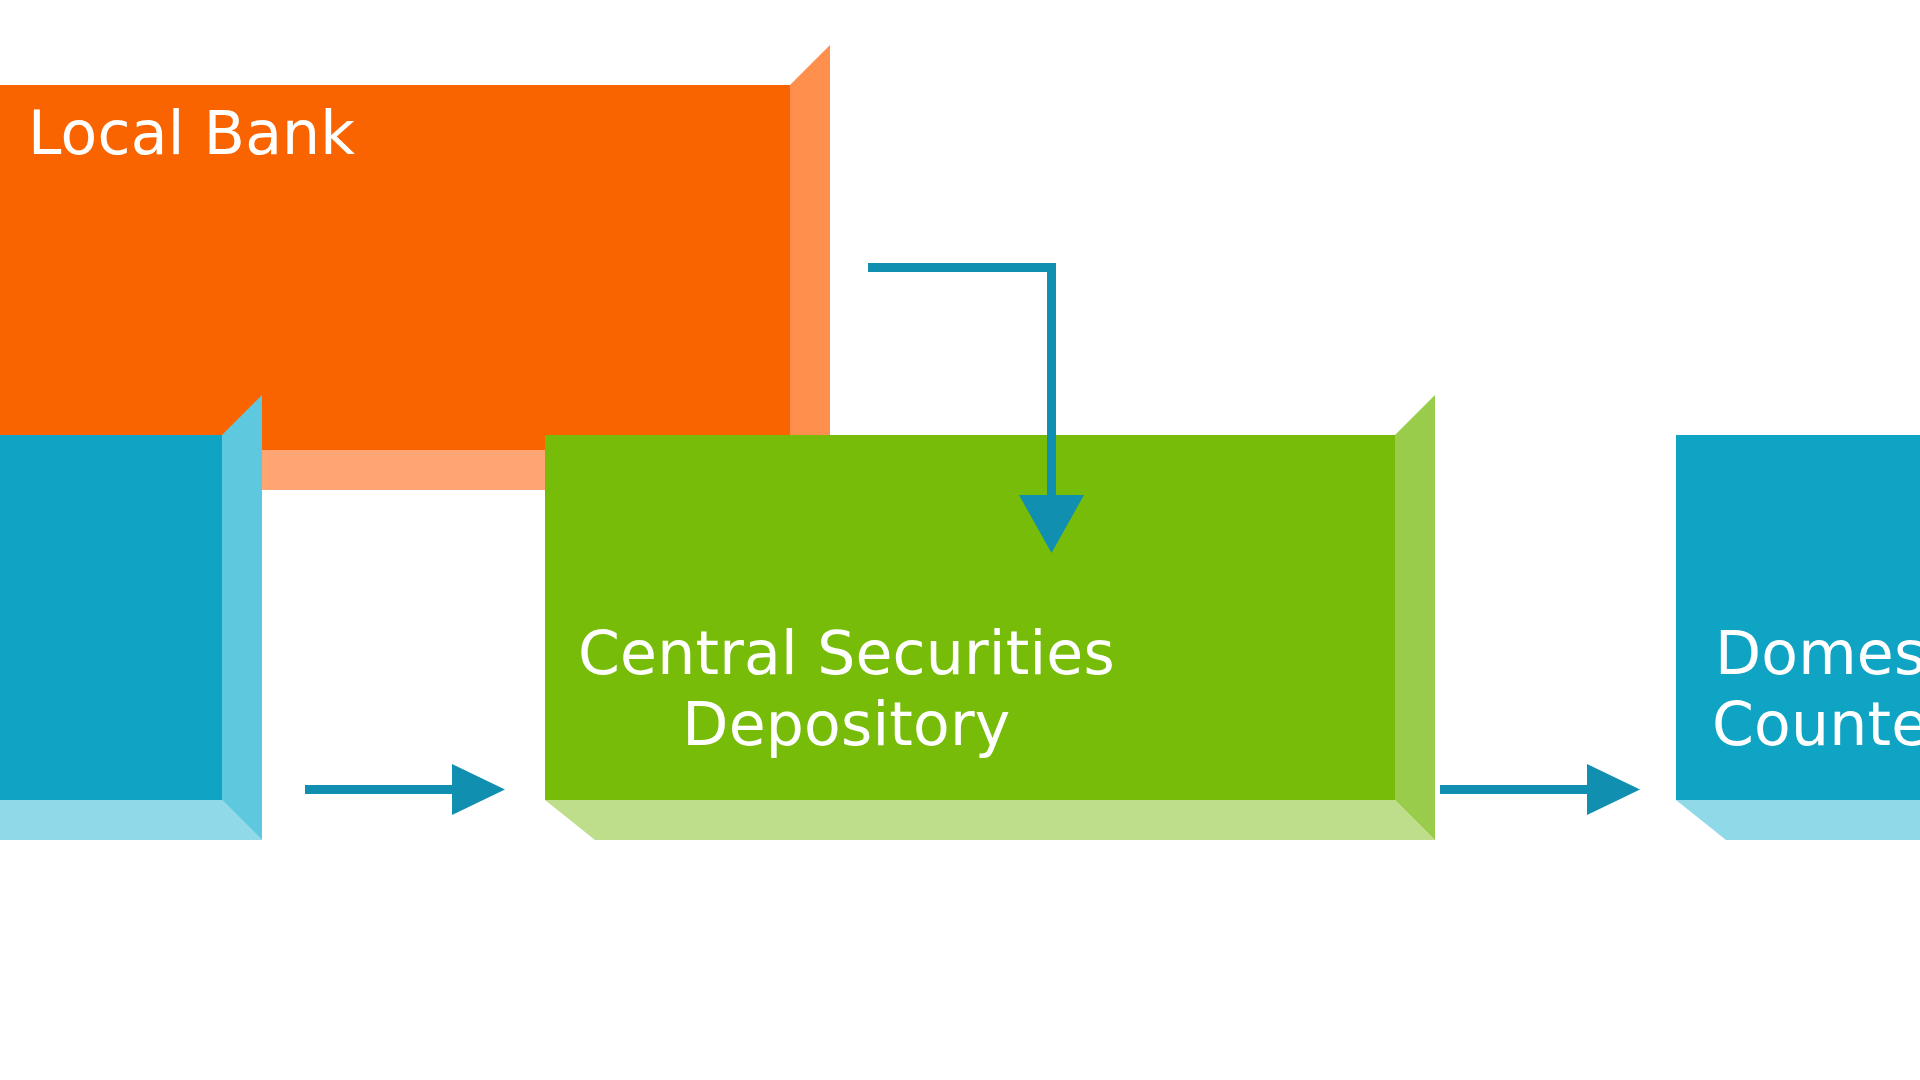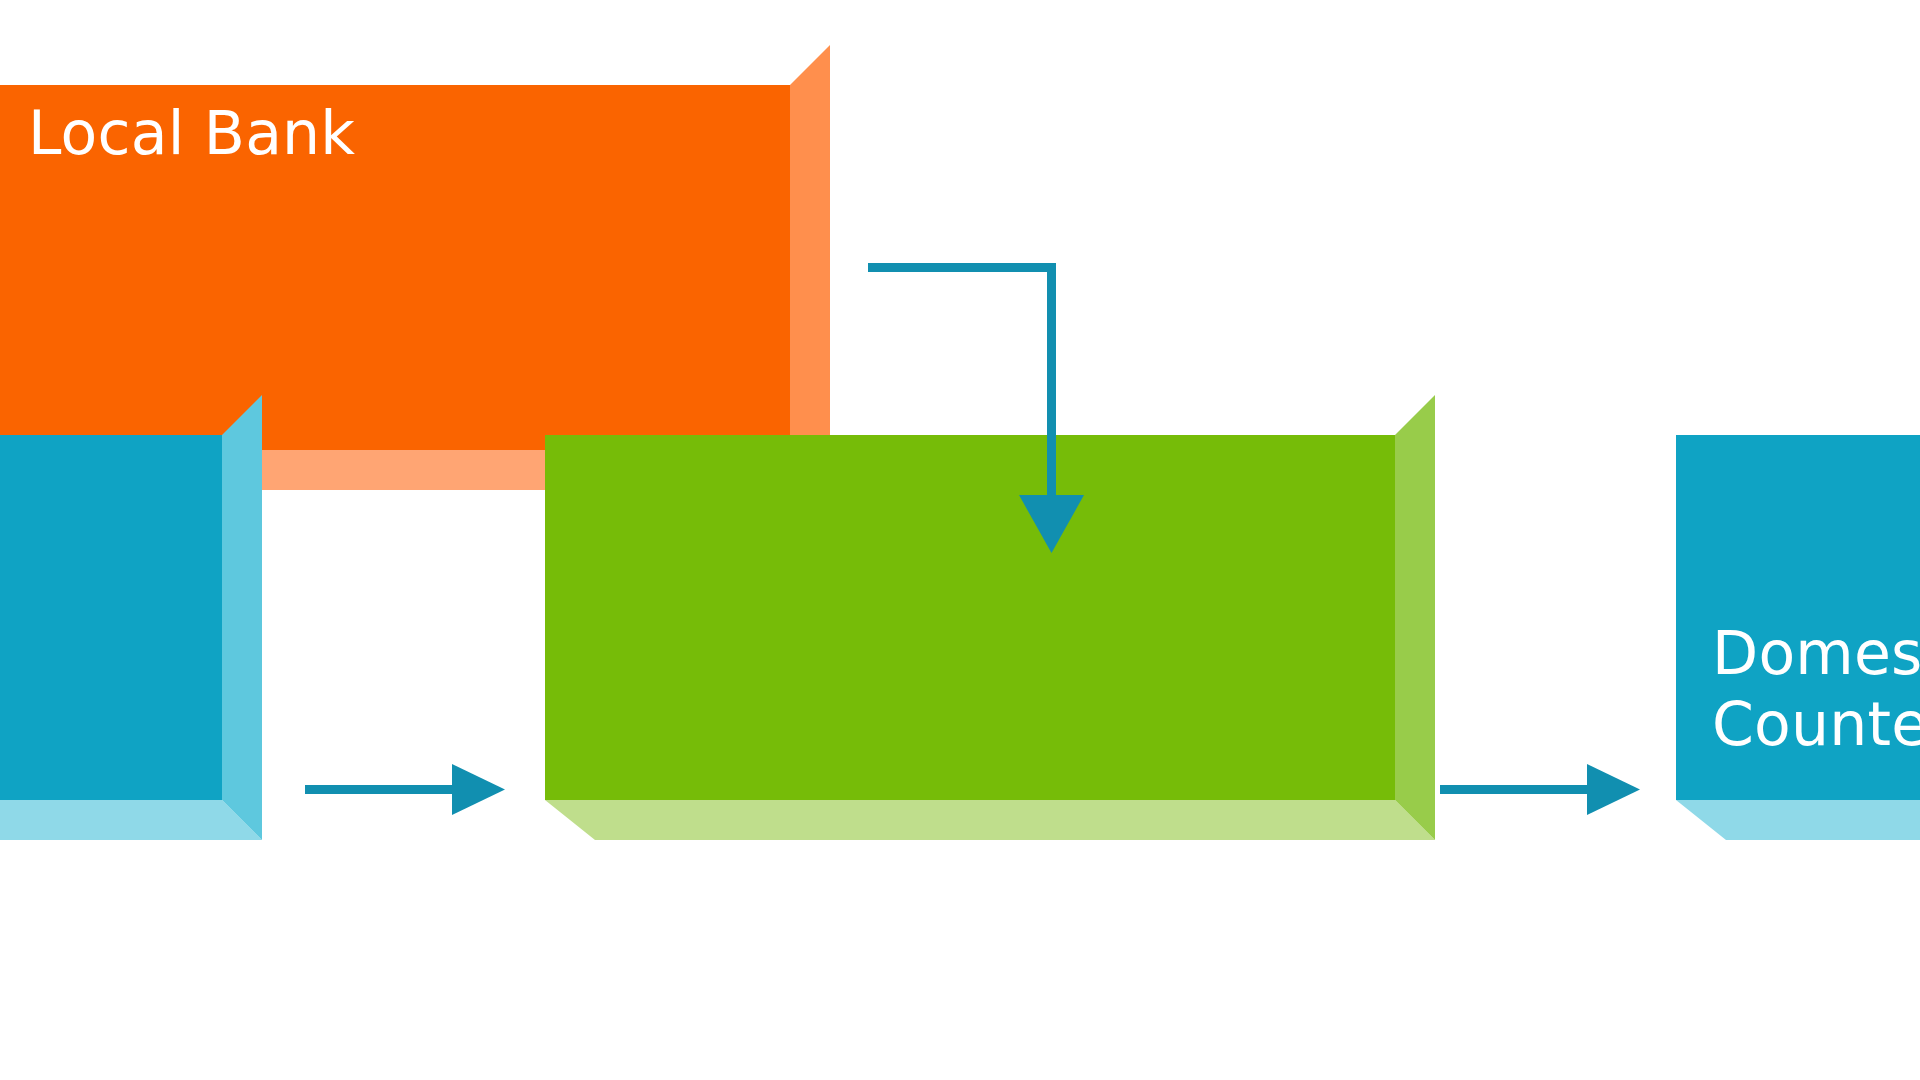--- a/index.html
+++ b/index.html
@@ -15,20 +15,21 @@
     font-family: "DejaVu Sans", sans-serif;
     position: relative;
   }
   #diagram-root {
     position: absolute;
     left: 0;
     top: 0;
     width: 1920px;
     height: 1080px;
     background: #ffffff;
+    text-align: center;
   }
   #diagram-svg {
     position: absolute;
     left: 0;
     top: 0;
     width: 1920px;
     height: 1080px;
     display: block;
   }
   .node-label {
@@ -115,17 +116,19 @@
       <rect x="1440" y="785" width="152" height="9" fill="#118FB0"></rect>
       <polygon points="1587,764 1587,815 1640,789.5" fill="#118FB0"></polygon>
     </g>
 
   </svg>
 
   <div class="node-label" id="label-local-bank">Local Bank</div>
 
   <div class="node-label" id="label-left-partial"></div>
 
+  <div class="node-label" id="label-central-securities-depository">Central Securities
+Depository</div>
 
   <div class="node-label" id="label-domestic-counterparty">Domes
 Counte</div>
 
 </div>
 
 </body></html>

